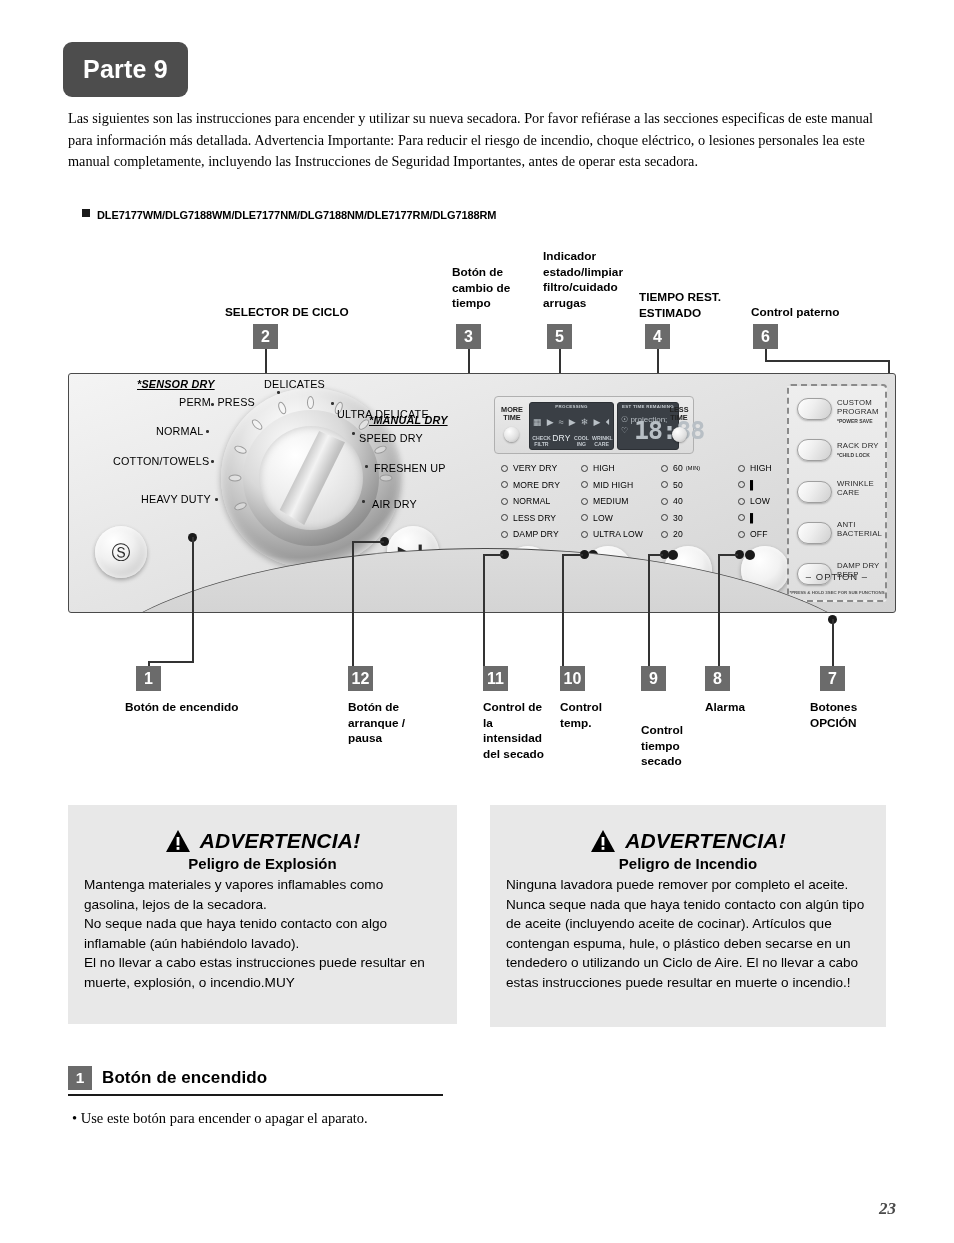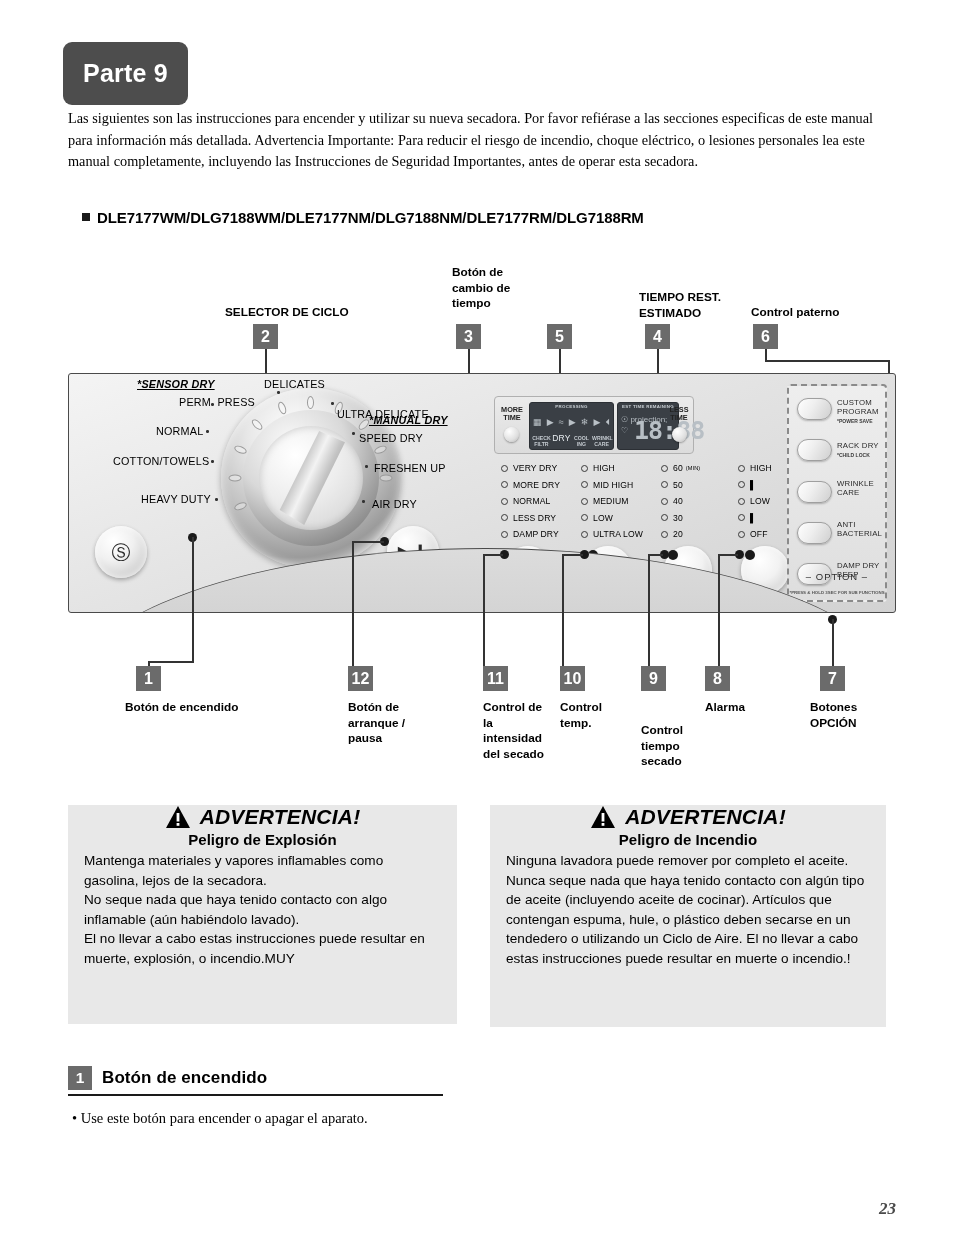--- a/index.html
+++ b/index.html
@@ -9,21 +9,21 @@
     background: #ffffff;
     font-family: "Liberation Sans", sans-serif;
     color: #000;
     position: relative;
     overflow: hidden;
   }
 
   
   .header { position:absolute; left:63px; top:42px; width:858px; height:56px; }
   .part-tag {
-    position:absolute; left:0; top:0; width:125px; height:63px;
+    position:absolute; left:0; top:0; width:125px; height:55px;
     background:#4d4d4d; border-radius:9px;
     color:#fff; font-weight:bold; font-size:25px;
     display:flex; align-items:center; justify-content:center;
     letter-spacing:0.2px;
   }
   .title-bar {
     position:absolute; left:130px; top:0; width:728px; height:56px;
     background:#c9c9c9; border-radius:9px;
     display:flex; align-items:center;
   }
@@ -35,21 +35,21 @@
   
   .intro {
     position:absolute; left:68px; top:108px; width:815px;
     font-family:"Liberation Serif", serif;
     font-size:14.3px; line-height:21.5px; text-align:left;
   }
 
   
   .models {
     position:absolute; left:82px; top:209px;
-    font-size:15px; font-weight:bold; letter-spacing:-0.1px;
+    font-size:11px; font-weight:bold; letter-spacing:-0.1px;
   }
   .models .sq {
     display:inline-block; width:8px; height:8px; background:#1a1a1a;
     margin-right:7px; vertical-align:2px;
   }
 
   
   .diagram { position:absolute; left:0; top:240px; width:954px; height:560px; }
 
   .callout-label {
@@ -214,21 +214,21 @@
     position:absolute; left:0; right:0; bottom:18px; text-align:center;
     font-size:9.5px; letter-spacing:1px; color:#2b2b2b;
   }
   .opt-foot2 {
     position:absolute; left:0; right:0; bottom:5px; text-align:center;
     font-size:4.4px; line-height:5px; color:#555; font-weight:bold;
   }
 
   
   .warn {
-    position:absolute; background:#e8e8e8; padding:0 16px 18px 16px;
+    position:absolute; background:#e8e8e8; padding:24px 16px 18px 16px;
   }
   .warn-left { left:68px; top:805px; width:389px; height:219px; }
   .warn-right { left:490px; top:805px; width:396px; height:222px; }
   .warn-head {
     display:flex; align-items:center; justify-content:center; gap:9px;
     margin-bottom:2px;
   }
   .warn-title { font-size:21px; font-weight:bold; font-style:italic; letter-spacing:0.2px; }
   .warn-sub { text-align:center; font-size:15px; font-weight:bold; margin:1px 0 3px 0; }
   .warn-body { font-size:13.6px; line-height:19.5px; }
@@ -272,20 +272,21 @@
   <div class="num-box" style="left:253px; top:84px;">2</div>
   <div class="lead v" style="left:265px; top:109px; height:38px;"></div>
   <div class="dot" style="left:261px; top:222px;"></div>
   <div class="lead v" style="left:265px; top:147px; height:78px;"></div>
 
   <div class="callout-label" style="left:452px; top:25px; width:72px;">Botón de cambio de tiempo</div>
   <div class="num-box" style="left:456px; top:84px;">3</div>
   <div class="lead v" style="left:468px; top:109px; height:42px;"></div>
   <div class="dot" style="left:464px; top:146px;"></div>
 
+  <div class="callout-label" style="left:543px; top:9px; width:92px;">Indicador estado/limpiar filtro/cuidado arrugas</div>
   <div class="num-box" style="left:547px; top:84px;">5</div>
   <div class="lead v" style="left:559px; top:109px; height:42px;"></div>
   <div class="dot" style="left:555px; top:146px;"></div>
 
   <div class="callout-label" style="left:639px; top:50px; width:92px;">TIEMPO REST. ESTIMADO</div>
   <div class="num-box" style="left:645px; top:84px;">4</div>
   <div class="lead v" style="left:657px; top:109px; height:42px;"></div>
   <div class="dot" style="left:653px; top:146px;"></div>
 
   <div class="callout-label" style="left:751px; top:65px; width:115px;">Control paterno</div>

